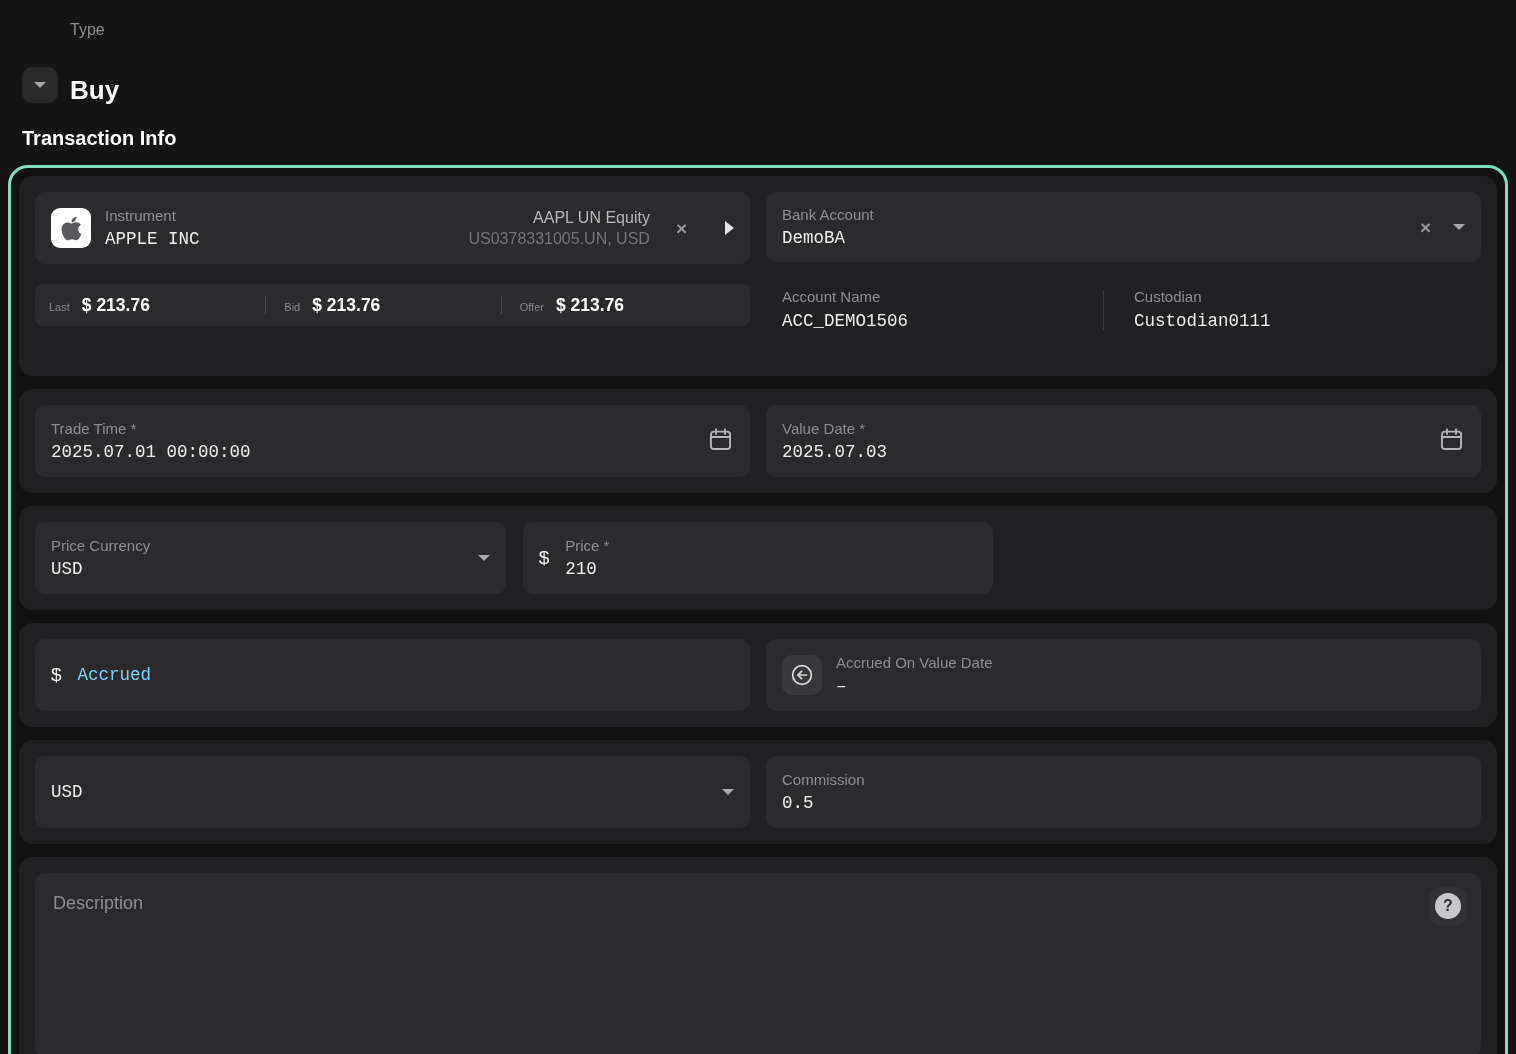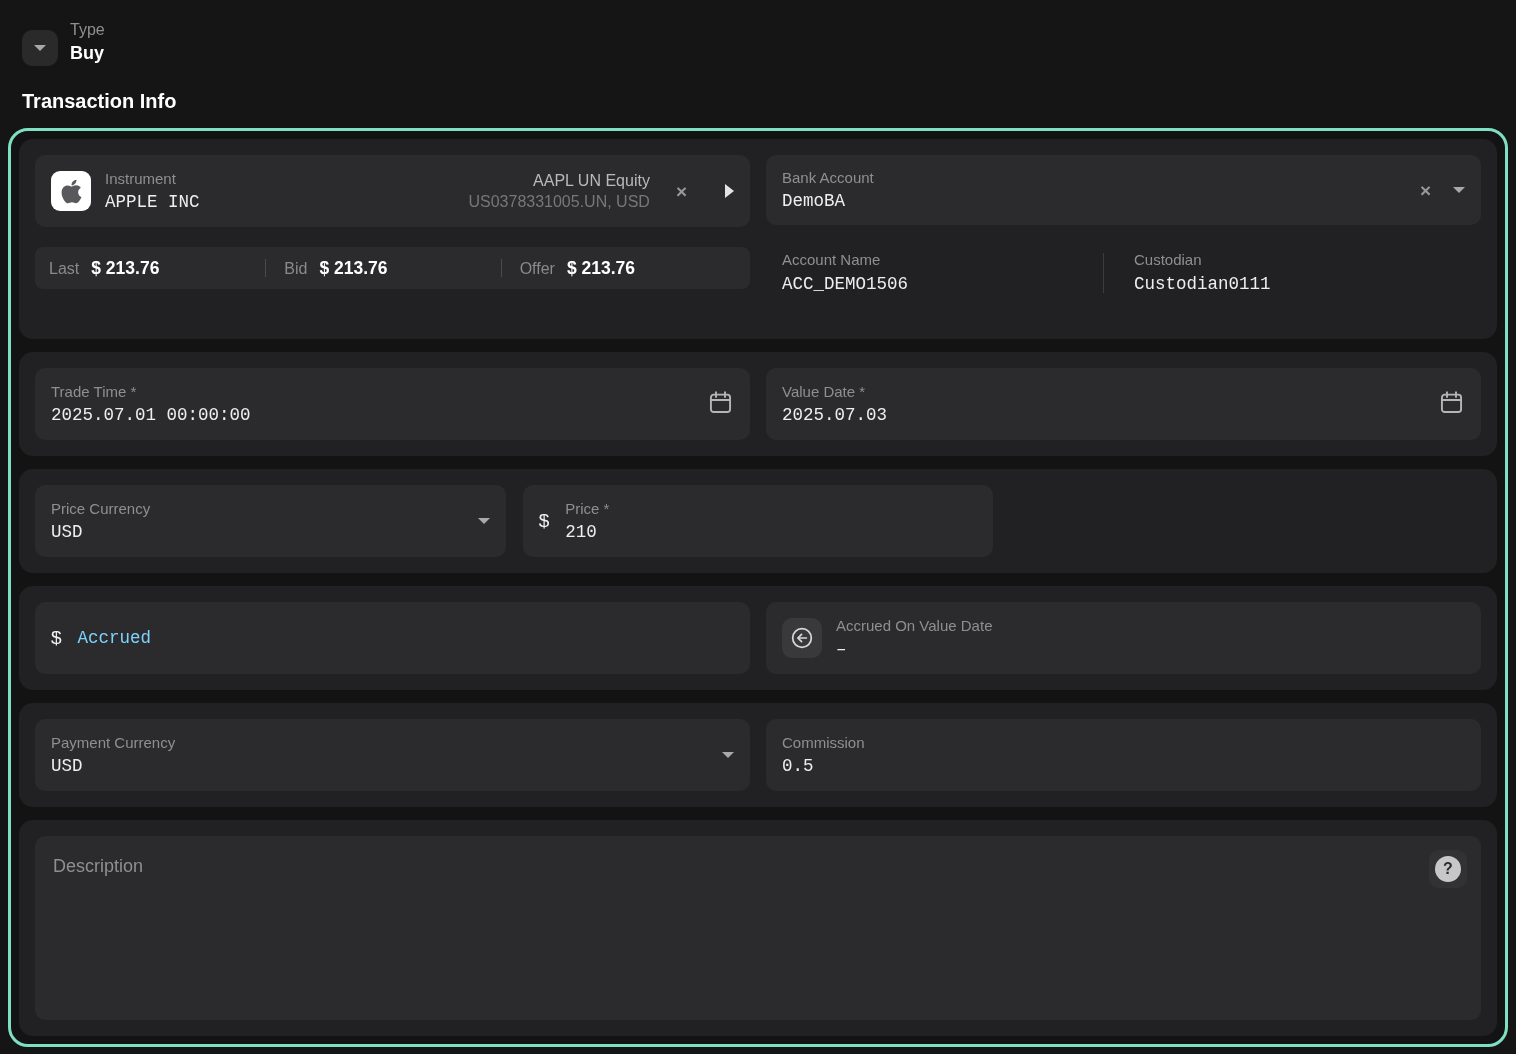--- a/index.html
+++ b/index.html
@@ -20,21 +20,21 @@
     display:flex; align-items:center; justify-content:center; cursor:pointer;
     margin-top:3px;
   }
   .caret {
     width:0; height:0;
     border-left:6px solid transparent; border-right:6px solid transparent;
     border-top:6px solid #a9a9ab;
   }
   .type-texts { display:flex; flex-direction:column; }
   .type-label { font-size:16px; color:#8f8f92; line-height:20px; }
-  .type-value { font-size:18px; font-weight:700; color:#ffffff; line-height:26px; }
+  .type-value { font-size:26px; font-weight:700; color:#ffffff; line-height:26px;margin-top:37px; }
   .page-title { margin:24px 0 15px 0; font-size:20px; font-weight:700; color:#ffffff; }
 
   
   .panel {
     margin:0 8px; border:3px solid #7EDFC3; border-radius:20px;
     background:#131313; padding:8px;
     display:flex; flex-direction:column; gap:13px;
   }
   .section { background:#212123; border-radius:14px; padding:16px; }
   .grid2 { display:grid; grid-template-columns:1fr 1fr; gap:16px; }
@@ -67,21 +67,21 @@
   .expand-arrow {
     width:0; height:0; margin-left:18px; cursor:pointer;
     border-top:7px solid transparent; border-bottom:7px solid transparent;
     border-left:9px solid #e3e3e5;
   }
   .quote-strip {
     margin-top:20px; height:42px; background:#2b2b2d; border-radius:8px;
     display:flex; align-items:center; padding:0 14px;
   }
   .quote-group { flex:1; display:flex; align-items:baseline; gap:12px; }
-  .q-label { font-size:16px; color:#8a8a8d; }
+  .q-label { font-size:11px; color:#8a8a8d; }
   .q-value { font-size:17.5px; font-weight:700; color:#ffffff; }
   .q-div { width:1px; height:18px; background:#4b4b4e; margin-right:18px; }
 
   .bank-field { height:70px; }
   .bank-icons { display:flex; align-items:center; gap:16px; }
   .account-info { display:flex; margin-top:26px; padding:0 16px; }
   .acct-col { display:flex; flex-direction:column; gap:4px; width:47%; }
   .acct-div { width:1px; background:#3c3c3f; margin:2px 0; }
   .acct-col.second { padding-left:30px; }
 
@@ -264,21 +264,20 @@
           <span class="f-value">–</span>
         </div>
       </div>
     </div>
   </div>
 
   <div class="section">
     <div class="grid2">
       <div class="field">
         <div class="stack">
-          <span class="f-label">Payment Currency</span>
           <span class="f-value">USD</span>
         </div>
         <span class="caret"></span>
       </div>
       <div class="field">
         <div class="stack">
           <span class="f-label">Commission</span>
           <span class="f-value">0.5</span>
         </div>
       </div>

